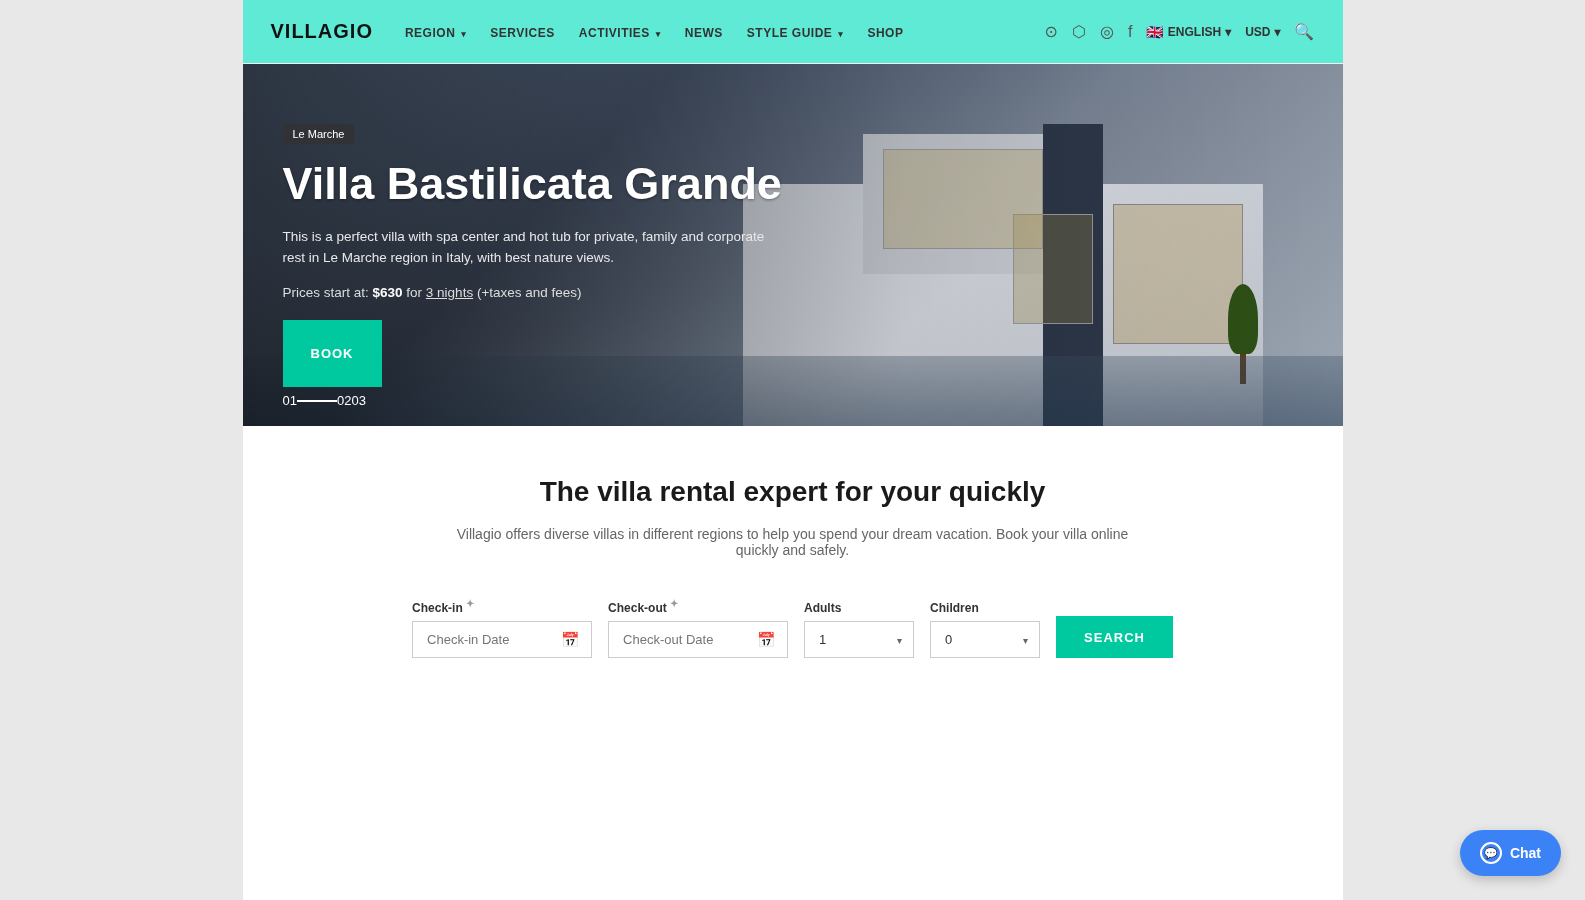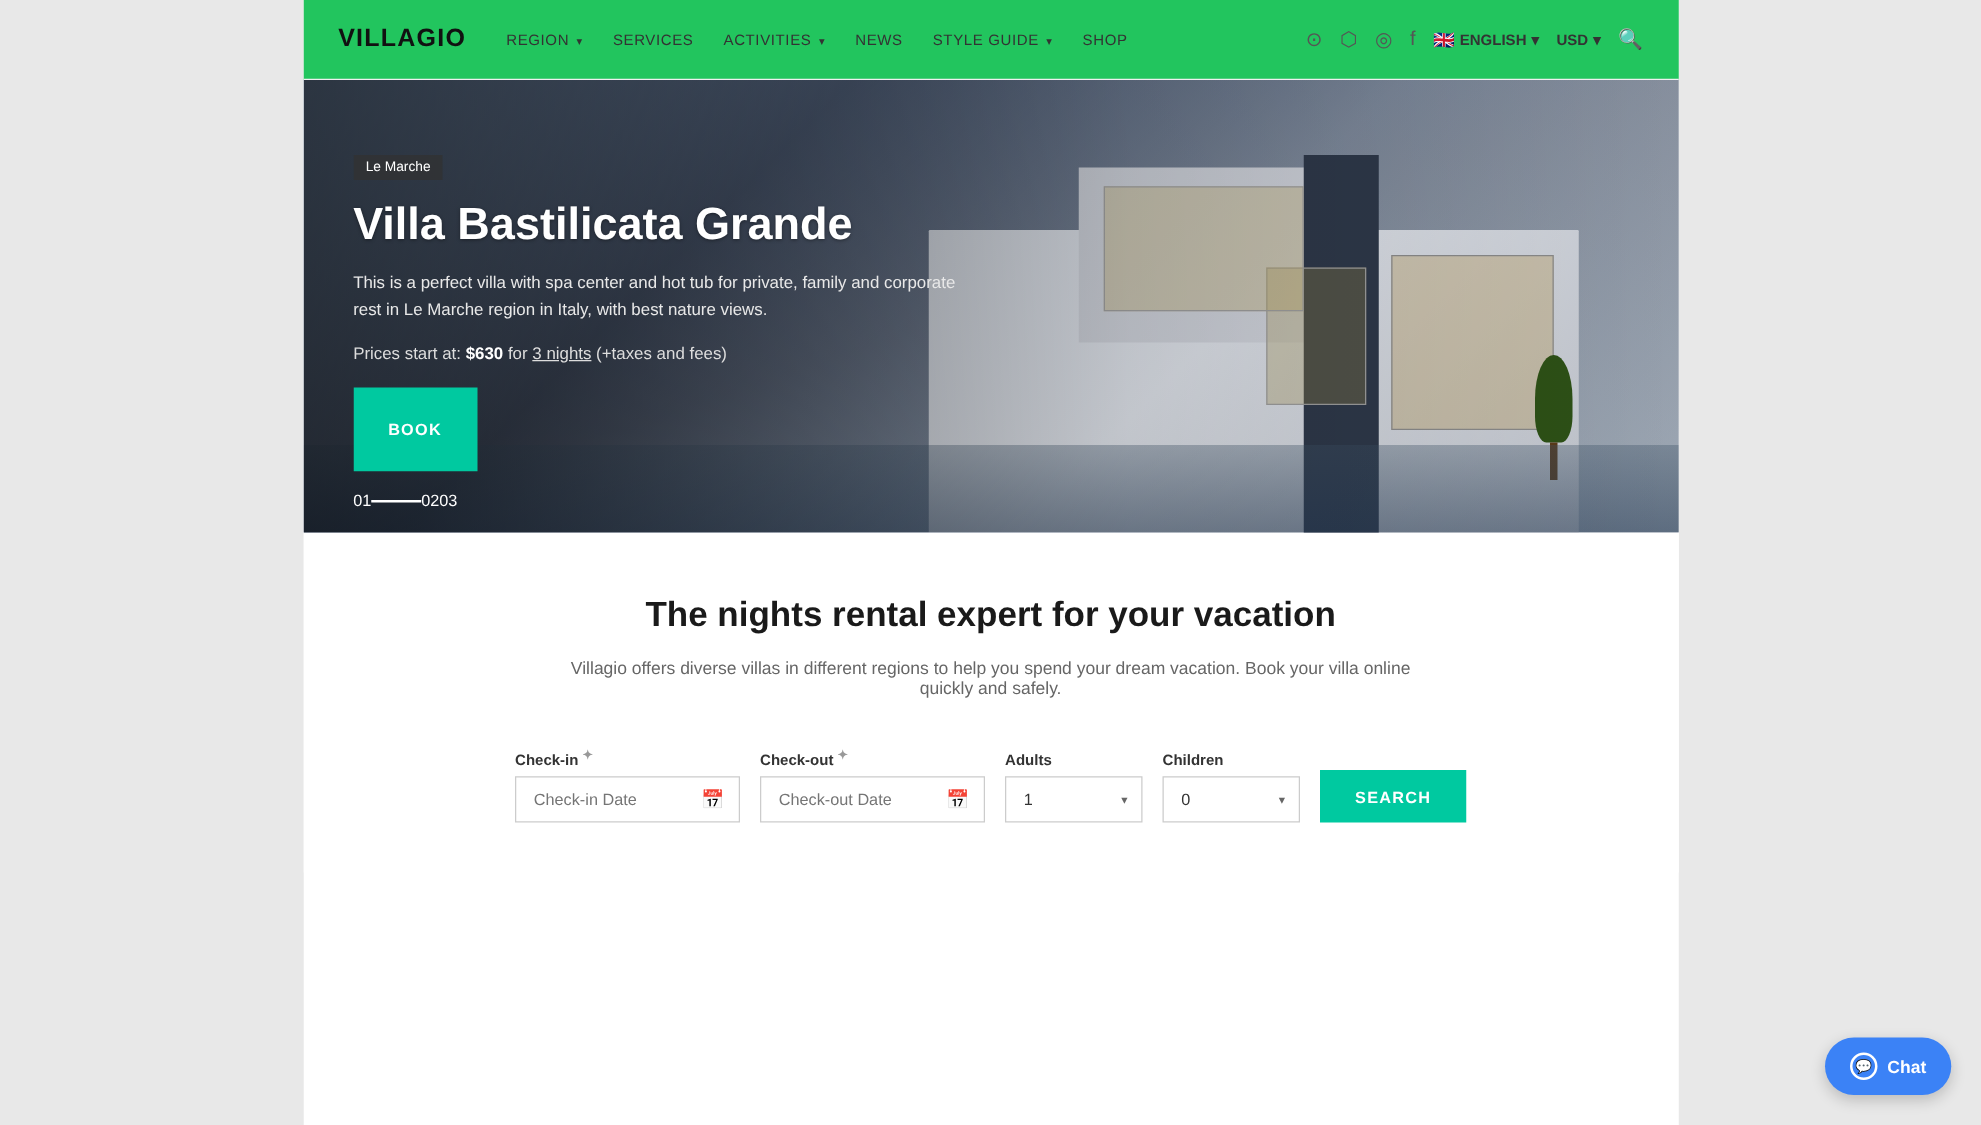--- a/index.html
+++ b/index.html
@@ -18,21 +18,21 @@
       position: relative;
     }
 
     
     .navbar {
       display: flex;
       align-items: center;
       justify-content: space-between;
       padding: 0 28px;
       height: 64px;
-      background: #22c55e;
+      background: #5eead4;
       border-bottom: 1px solid #f0f0f0;
       position: relative;
       z-index: 10;
     }
     .navbar-left {
       display: flex;
       align-items: center;
       gap: 32px;
     }
     .brand {
@@ -44,21 +44,21 @@
     .nav-items {
       display: flex;
       align-items: center;
       gap: 24px;
       list-style: none;
     }
     .nav-items li a {
       text-decoration: none;
       color: #333;
       font-size: 12px;
-      font-weight: 400;
+      font-weight: 700;
       letter-spacing: 0.5px;
       text-transform: uppercase;
       text-align: right;
     }
     .nav-items li a .chevron {
       font-size: 9px;
       margin-left: 3px;
     }
     .navbar-right {
       display: flex;
@@ -116,21 +116,21 @@
     }
     .hero-region-tag {
       background: rgba(50,50,50,0.75);
       color: #fff;
       font-size: 11px;
       padding: 4px 10px;
       display: inline-block;
       margin-bottom: 14px;
     }
     .hero-title {
-      font-size: 36px;
+      font-size: 45px;
       font-weight: 700;
       line-height: 1.15;
       margin-bottom: 16px;
       text-shadow: 0 1px 3px rgba(0,0,0,0.4);
     }
     .hero-desc {
       font-size: 13.5px;
       line-height: 1.6;
       margin-bottom: 16px;
       color: #e8e8e8;
@@ -399,21 +399,21 @@
 
     <div class="hero-indicators">
       <span>01</span>
       <div class="indicator-line"></div>
       <span>02</span>
       <span>03</span>
     </div>
   </section>
 
   <section class="booking-section">
-    <h2 class="booking-headline">The nights rental expert for your vacation</h2>
+    <h2 class="booking-headline">The villa rental expert for your quickly</h2>
     <p class="booking-subtext">Villagio offers diverse  villas in different regions to help you spend your dream vacation. Book your villa online quickly and safely.</p>
 
     <div class="booking-form">
 
       <div class="form-group">
         <label class="form-label">
           <span>Check-in</span> <sup>✦</sup>
         </label>
         <div class="input-with-icon">
           <input type="text" class="date-input" readonly="" placeholder="Check-in Date" style="">

